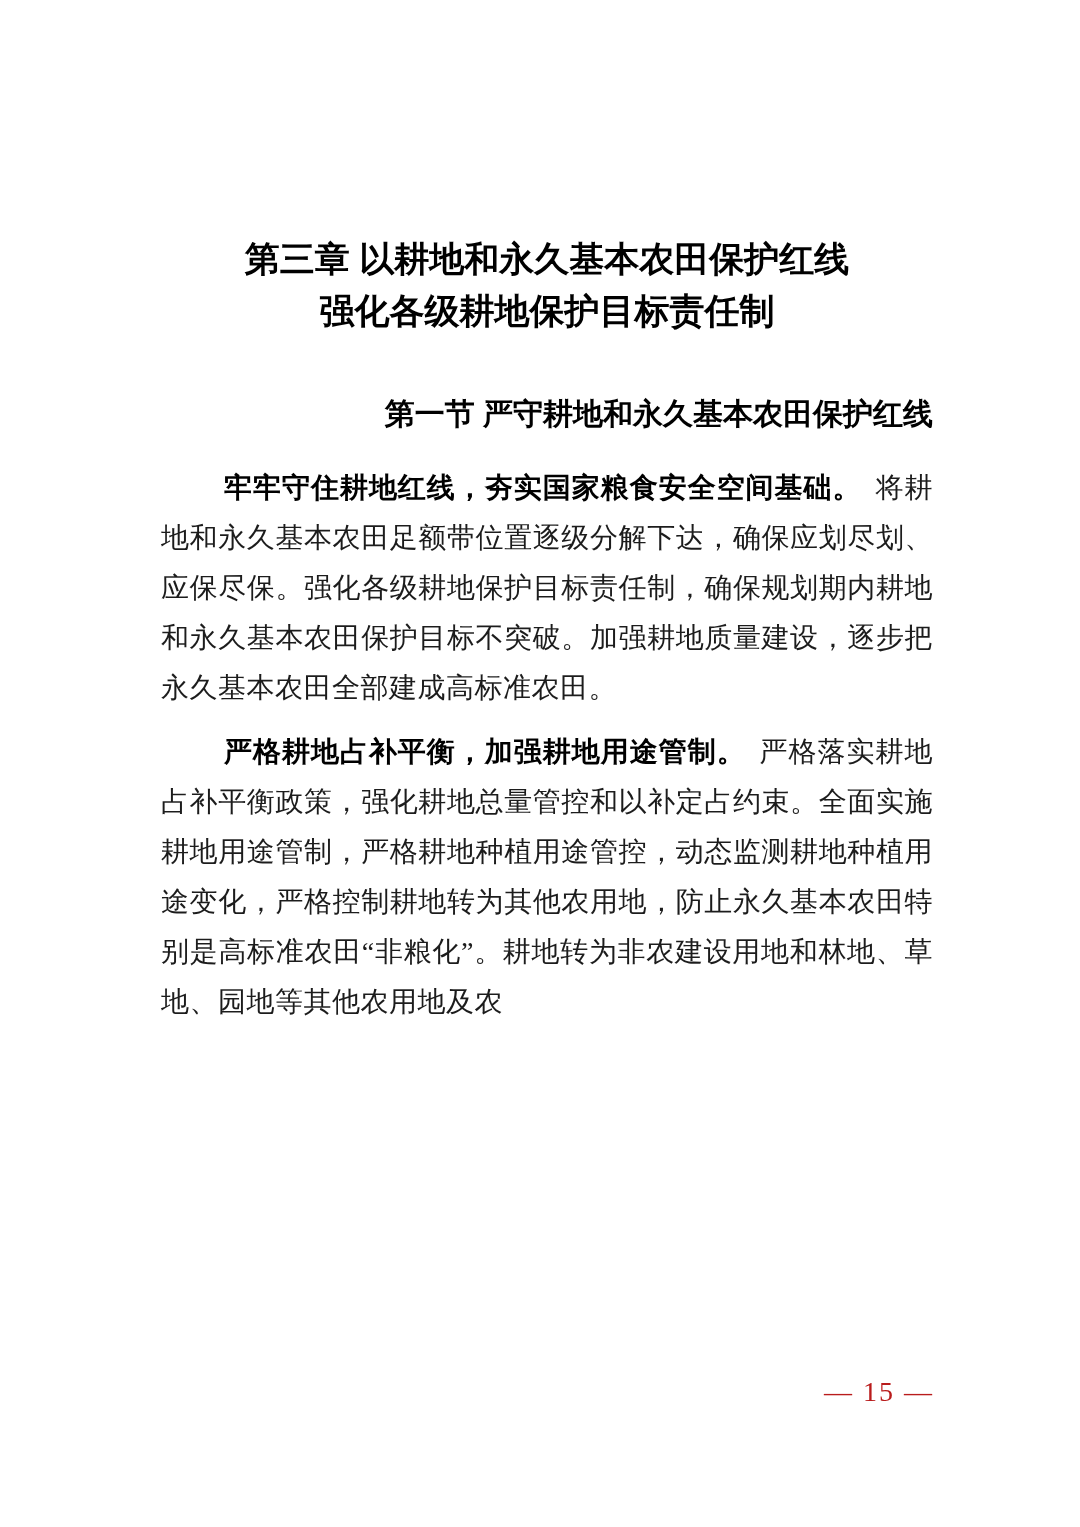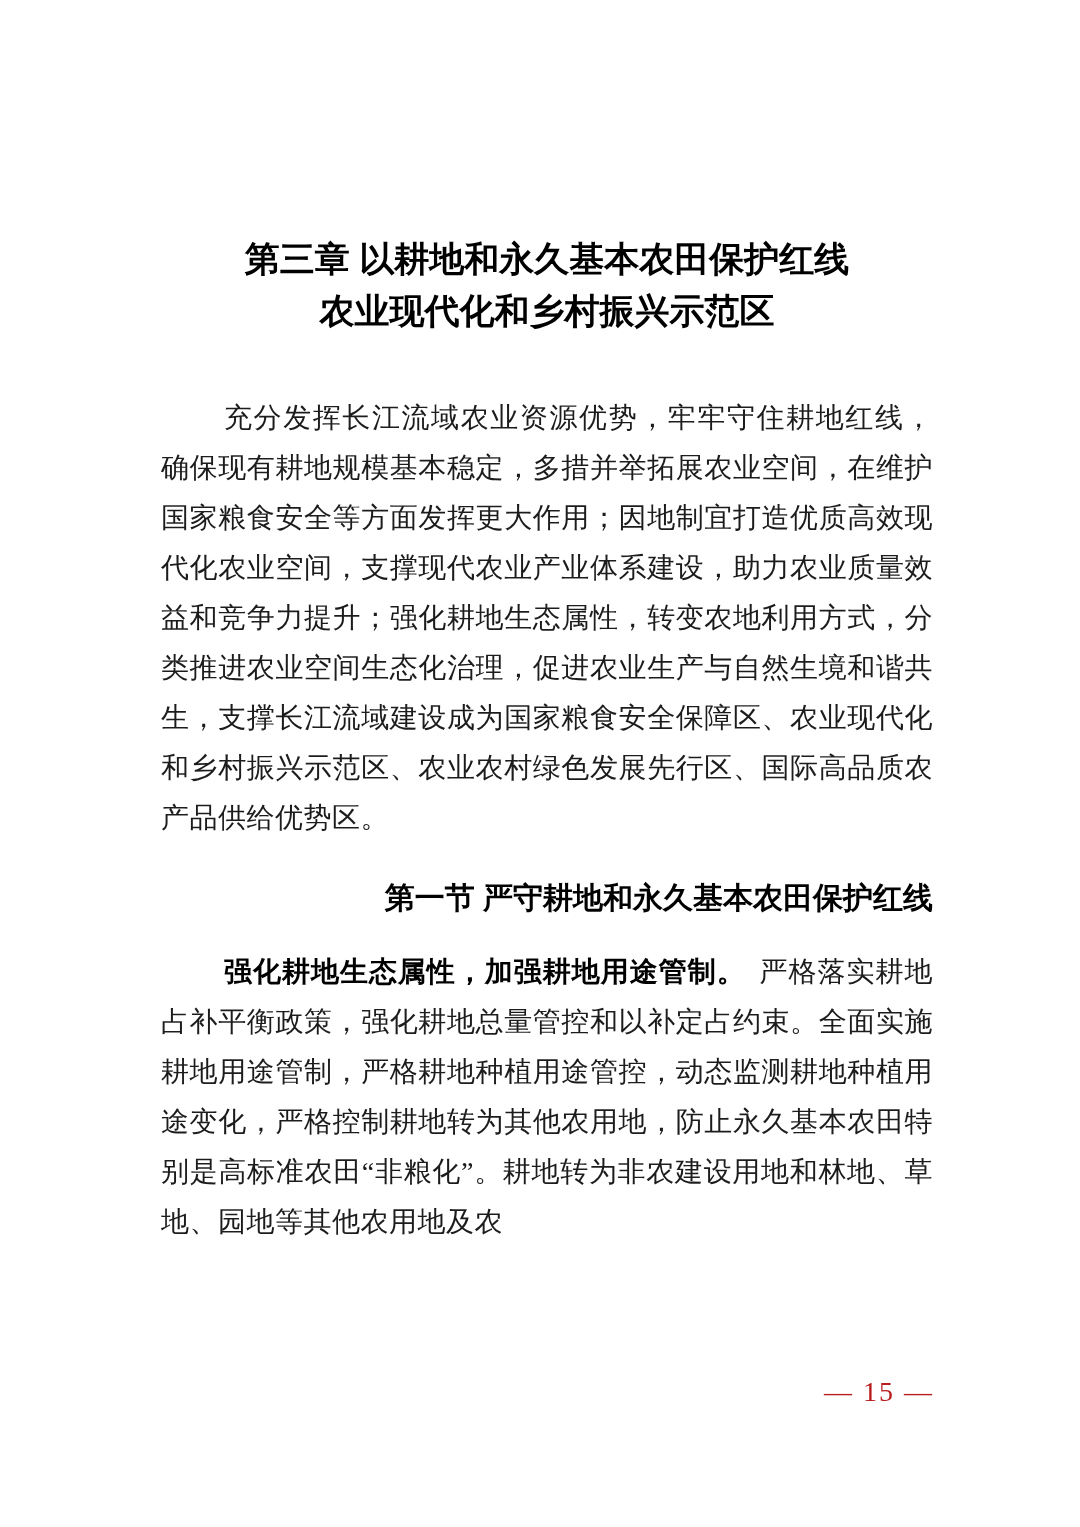--- a/index.html
+++ b/index.html
@@ -67,30 +67,30 @@
   }
 </style>
 </head>
 <body>
 
 <div class="page">
   <div class="content">
 
     <h1 class="chapter-title">
       <span>第三章 以耕地和永久基本农田保护红线</span><br>
-      <span>农业现代化和乡村振兴示范区</span>
+      <span>强化各级耕地保护目标责任制</span>
     </h1>
 
-    <p class="para">
-      <span>充分发挥长江流域农业资源优势，牢牢守住耕地红线，确保现有耕地规模基本稳定，多措并举拓展农业空间，在维护国家粮食安全等方面发挥更大作用；因地制宜打造优质高效现代化农业空间，支撑现代农业产业体系建设，助力农业质量效益和竞争力提升；强化耕地生态属性，转变农地利用方式，分类推进农业空间生态化治理，促进农业生产与自然生境和谐共生，支撑长江流域建设成为国家粮食安全保障区、农业现代化和乡村振兴示范区、农业农村绿色发展先行区、国际高品质农产品供给优势区。</span>
-    </p>
 
     <h2 class="section-heading">第一节 严守耕地和永久基本农田保护红线</h2>
 
+    <p class="para">
+      <span class="para-lead">牢牢守住耕地红线，夯实国家粮食安全空间基础。</span><span>将耕地和永久基本农田足额带位置逐级分解下达，确保应划尽划、应保尽保。强化各级耕地保护目标责任制，确保规划期内耕地和永久基本农田保护目标不突破。加强耕地质量建设，逐步把永久基本农田全部建成高标准农田。</span>
+    </p>
 
     <p class="para">
-      <span class="para-lead">强化耕地生态属性，加强耕地用途管制。</span><span>严格落实耕地占补平衡政策，强化耕地总量管控和以补定占约束。全面实施耕地用途管制，严格耕地种植用途管控，动态监测耕地种植用途变化，严格控制耕地转为其他农用地，防止永久基本农田特别是高标准农田“非粮化”。耕地转为非农建设用地和林地、草地、园地等其他农用地及农</span>
+      <span class="para-lead">严格耕地占补平衡，加强耕地用途管制。</span><span>严格落实耕地占补平衡政策，强化耕地总量管控和以补定占约束。全面实施耕地用途管制，严格耕地种植用途管控，动态监测耕地种植用途变化，严格控制耕地转为其他农用地，防止永久基本农田特别是高标准农田“非粮化”。耕地转为非农建设用地和林地、草地、园地等其他农用地及农</span>
     </p>
 
   </div>
 
   <div class="page-footer">— 15 —</div>
 </div>
 
 </body></html>

